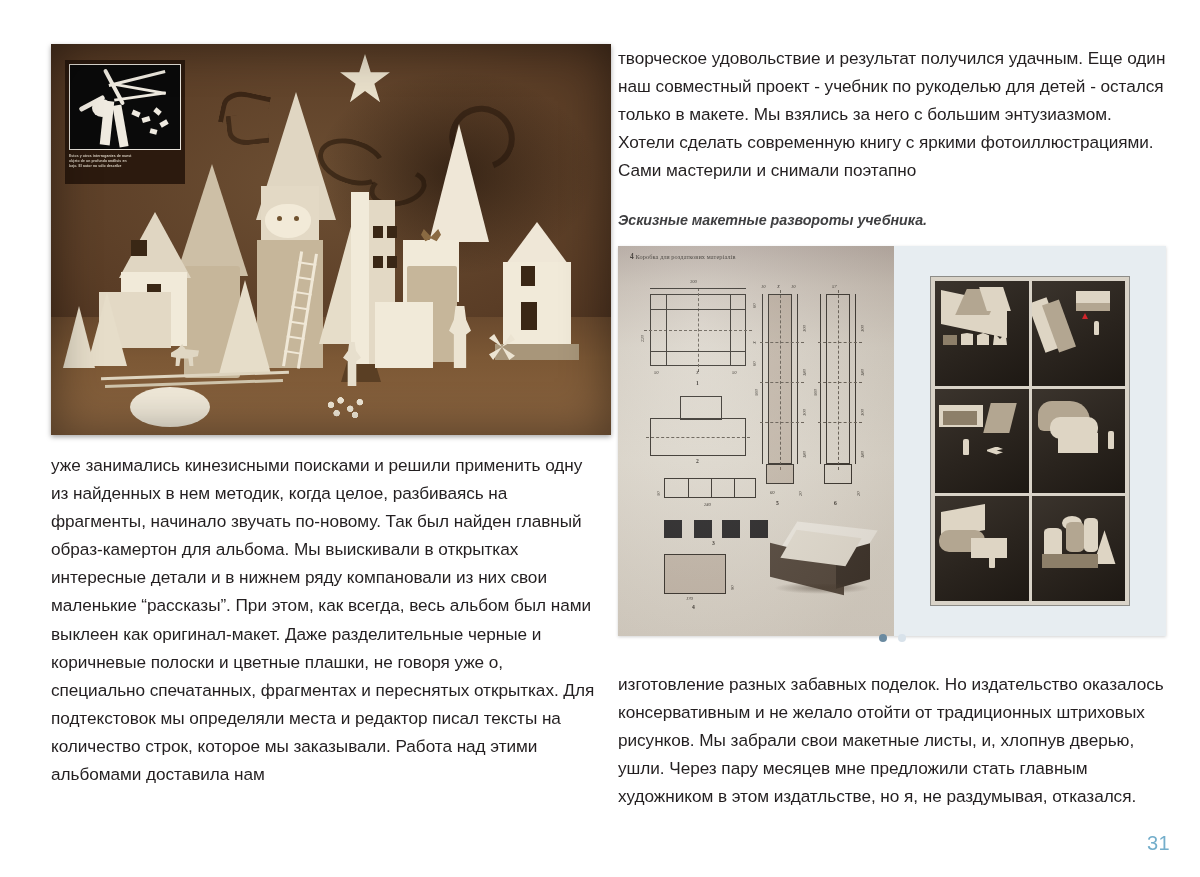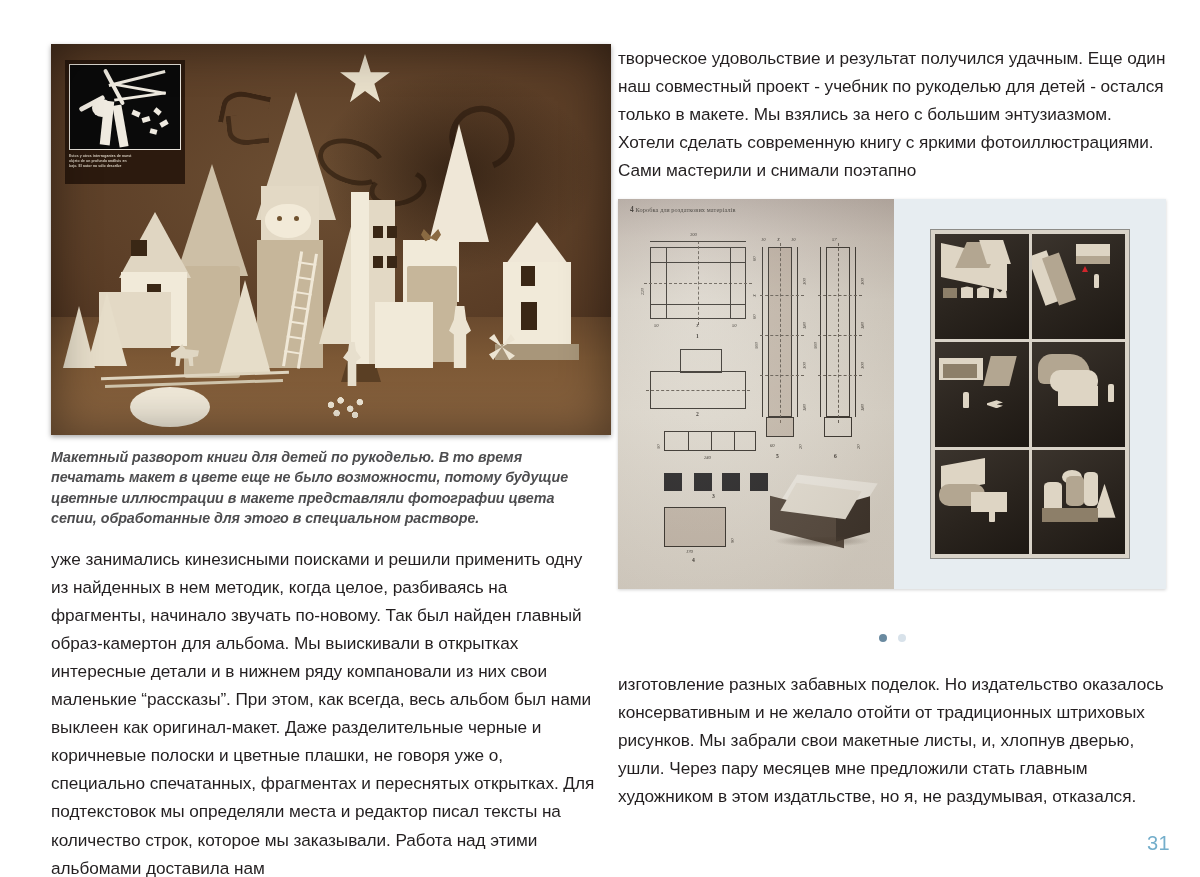--- a/index.html
+++ b/index.html
@@ -295,29 +295,29 @@
         <div class="inset-cap">
           <div>Estos y otros interrogantes de nuest</div>
           <div>objeto de un profundo análisis en</div>
           <div>bajo. El autor no sólo describe</div>
         </div>
       </div>
 
       <div class="photoframe-shadow"></div>
     </div>
 
-    <div class="caption" style="margin-top:12px;width:524px;">Макетный разворот книги для детей по рукоделью. В то время печатать макет в цвете еще не было возможности, потому будущие цветные иллюстрации в макете представляли фотографии цвета сепии, обработанные для этого в специальном растворе.</div>
 
     <div class="body-text" style="margin-top:16px;width:545px;">уже занимались кинезисными поисками и решили применить одну из найденных в нем методик, когда целое, разбиваясь на фрагменты, начинало звучать по-новому. Так был найден главный образ-камертон для альбома. Мы выискивали в открытках интересные детали и в нижнем ряду компановали из них свои маленькие “рассказы”. При этом, как всегда, весь альбом был нами выклеен как оригинал-макет. Даже разделительные черные и коричневые полоски и цветные плашки, не говоря уже о, специально спечатанных, фрагментах и переснятых открытках. Для подтекстовок мы определяли места и редактор писал тексты на количество строк, которое мы заказывали. Работа над этими альбомами доставила нам</div>
   </div>
 
   <div class="col-right">
 
     <div class="body-text" style="width:550px;">творческое удовольствие и результат получился удачным. Еще один наш совместный проект - учебник по рукоделью для детей - остался только в макете. Мы взялись за него с большим энтузиазмом. Хотели сделать современную книгу с яркими фотоиллюстрациями. Сами мастерили и снимали поэтапно</div>
 
+    <div class="caption dark" style="margin-top:26px;">Эскизные макетные развороты учебника.</div>
 
     <div class="spread" style="margin-top:15px;">
 
       <div class="left-page">
 
         <div class="dwg-title">
           <b>4</b>
           <span>Коробка для  роздаткових матеріалів</span>
         </div>
 

